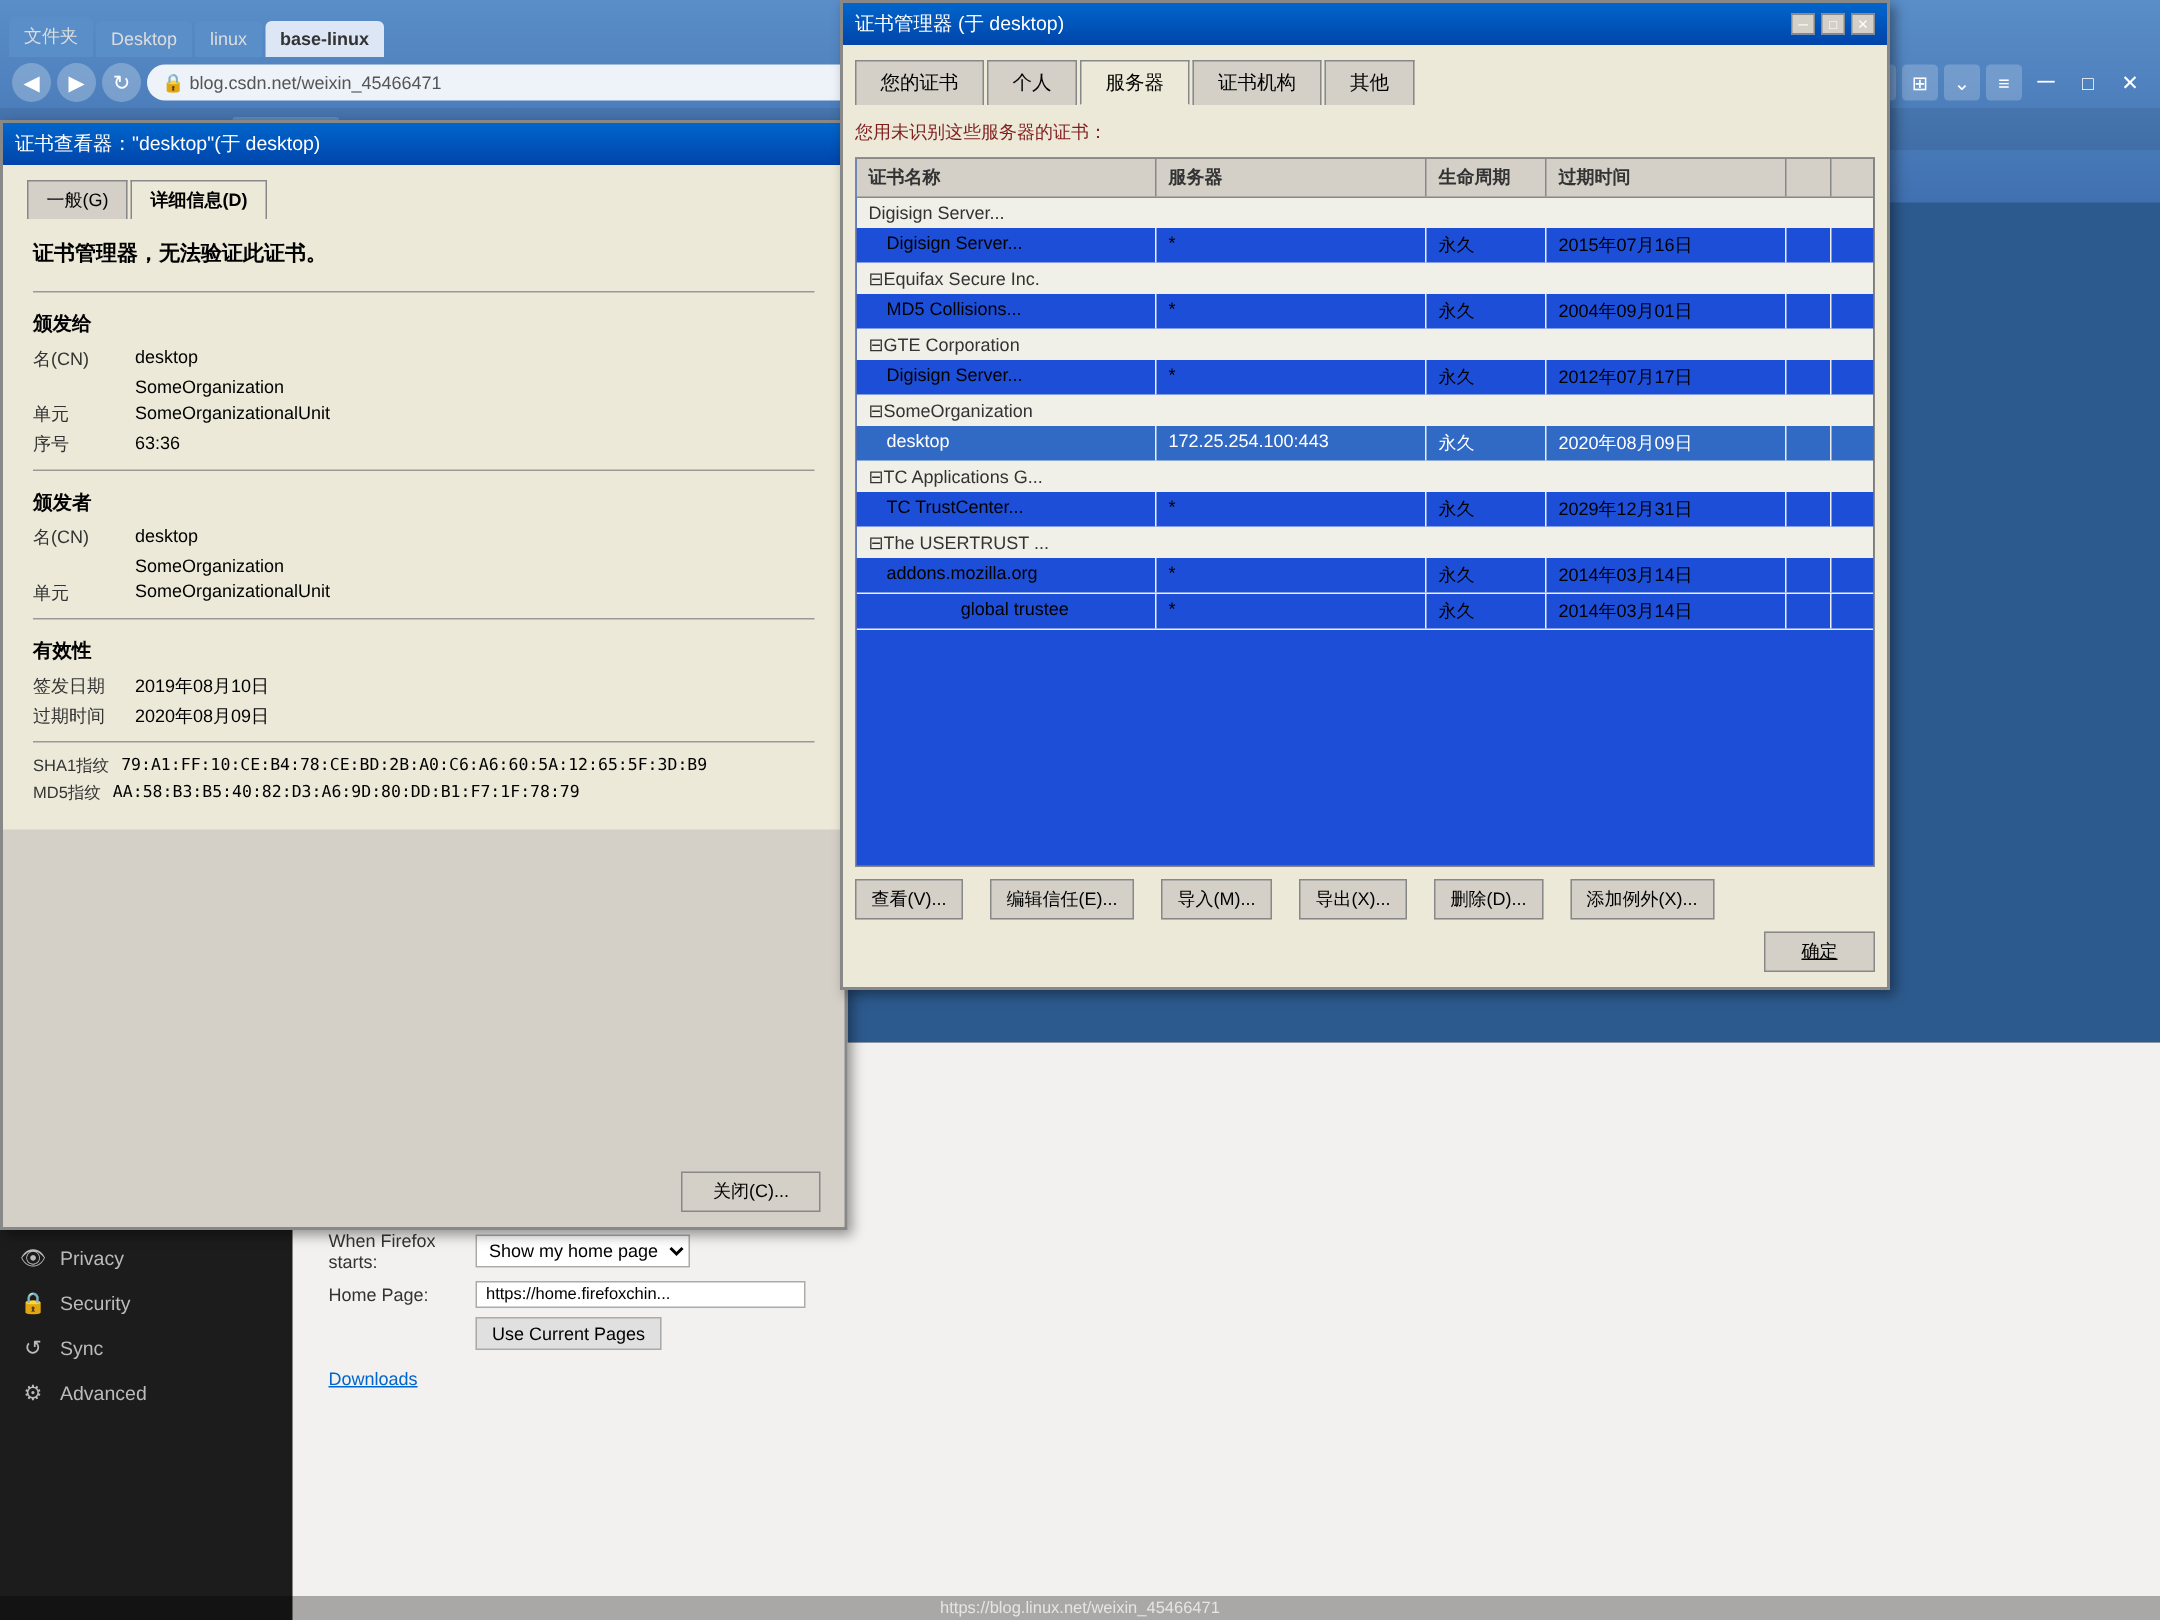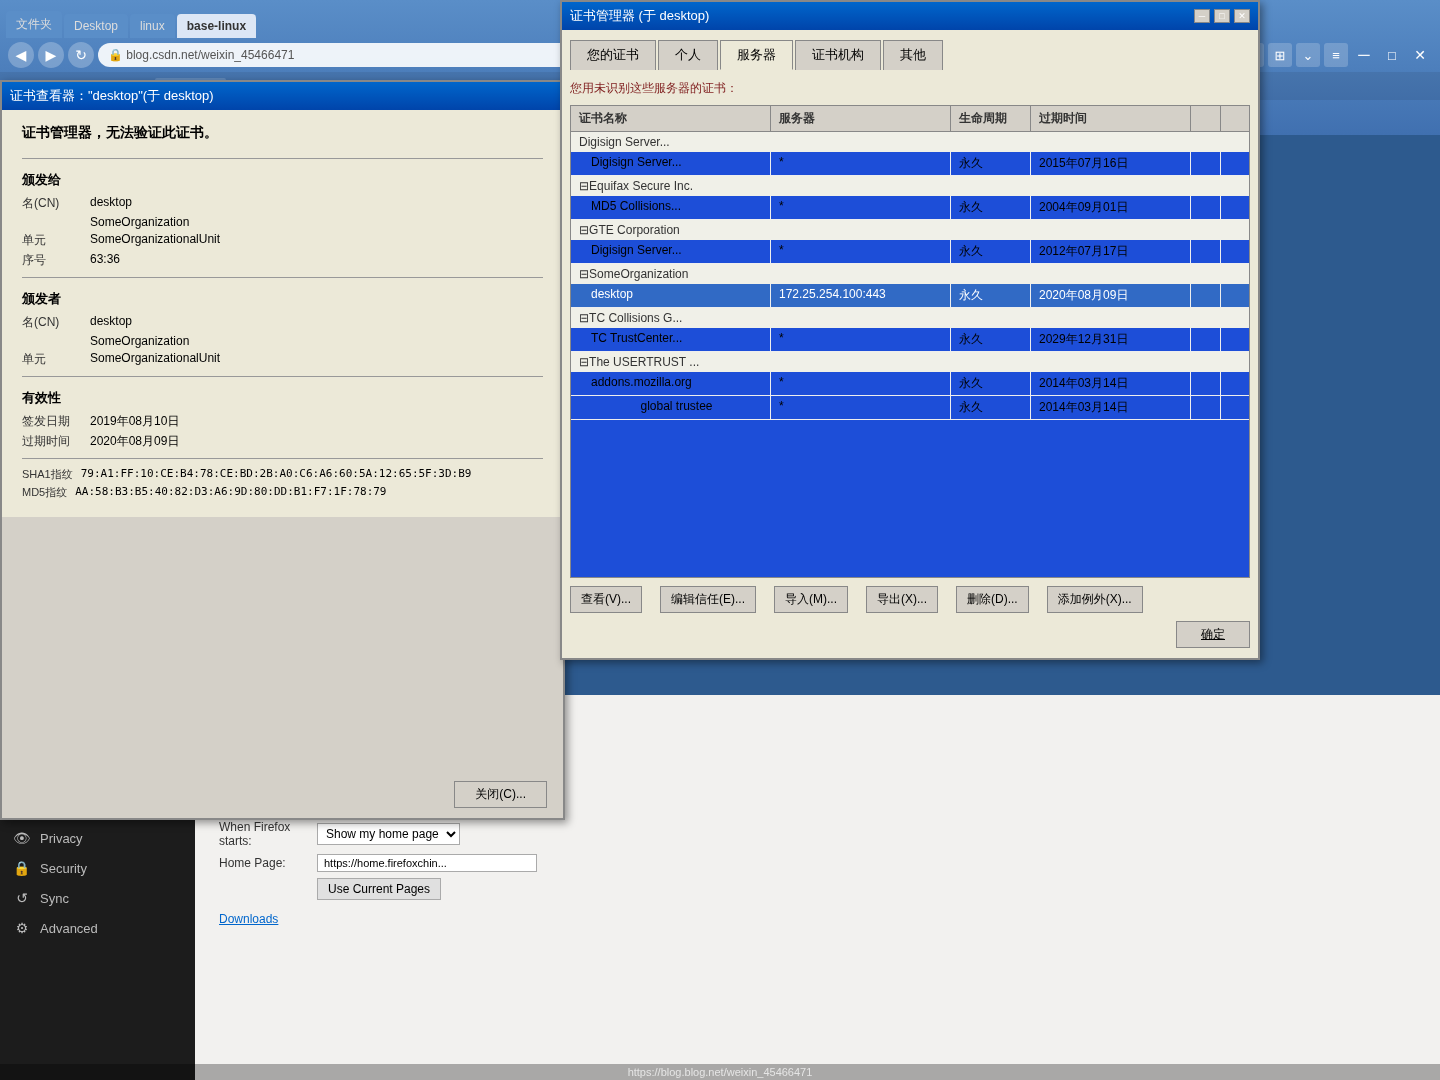--- a/index.html
+++ b/index.html
@@ -515,20 +515,24 @@
     <span style="font-size:12px;color:#eee;">linux</span>
     <span style="font-size:12px;color:#ddd;font-weight:bold;background:rgba(255,255,255,0.15);padding:1px 6px;border-radius:2px;">base-linux</span>
   </div>
 </div>
 
 <div class="cert-viewer">
   <div class="cert-viewer-title">
     <span>证书查看器："desktop"(于 desktop)</span>
   </div>
   <div class="cert-viewer-body">
+    <div class="cert-viewer-tabs">
+      <div class="cv-tab">一般(G)</div>
+      <div class="cv-tab active">详细信息(D)</div>
+    </div>
     <div class="cert-viewer-content">
       <div class="warning-text">证书管理器，无法验证此证书。</div>
       <hr class="divider">
       <div class="cert-section-title">颁发给</div>
       <div class="cert-row">
         <span class="cert-label">名(CN)</span>
         <span class="cert-value">desktop</span>
       </div>
       <div class="cert-row">
         <span class="cert-label"></span>
@@ -639,21 +643,21 @@
 
         <div class="cert-group-row">⊟SomeOrganization</div>
         <div class="cert-data-row selected">
           <div class="cert-data-cell" style="padding-left:20px;">desktop</div>
           <div class="cert-data-cell">172.25.254.100:443</div>
           <div class="cert-data-cell">永久</div>
           <div class="cert-data-cell">2020年08月09日</div>
           <div class="cert-data-cell"></div>
         </div>
 
-        <div class="cert-group-row">⊟TC Collisions G...</div>
+        <div class="cert-group-row">⊟TC Applications G...</div>
         <div class="cert-data-row">
           <div class="cert-data-cell" style="padding-left:20px;">TC TrustCenter...</div>
           <div class="cert-data-cell">*</div>
           <div class="cert-data-cell">永久</div>
           <div class="cert-data-cell">2029年12月31日</div>
           <div class="cert-data-cell"></div>
         </div>
 
         <div class="cert-group-row">⊟The USERTRUST ...</div>
         <div class="cert-data-row">
@@ -679,13 +683,13 @@
       <button class="cm-btn">导出(X)...</button>
       <button class="cm-btn">删除(D)...</button>
       <button class="cm-btn">添加例外(X)...</button>
     </div>
     <div class="cert-manager-footer">
       <button class="ok-btn">确定</button>
     </div>
   </div>
 </div>
 
-<div class="blog-url">https://blog.blog.net/weixin_45466471</div>
+<div class="blog-url">https://blog.linux.net/weixin_45466471</div>
 
 </body></html>

